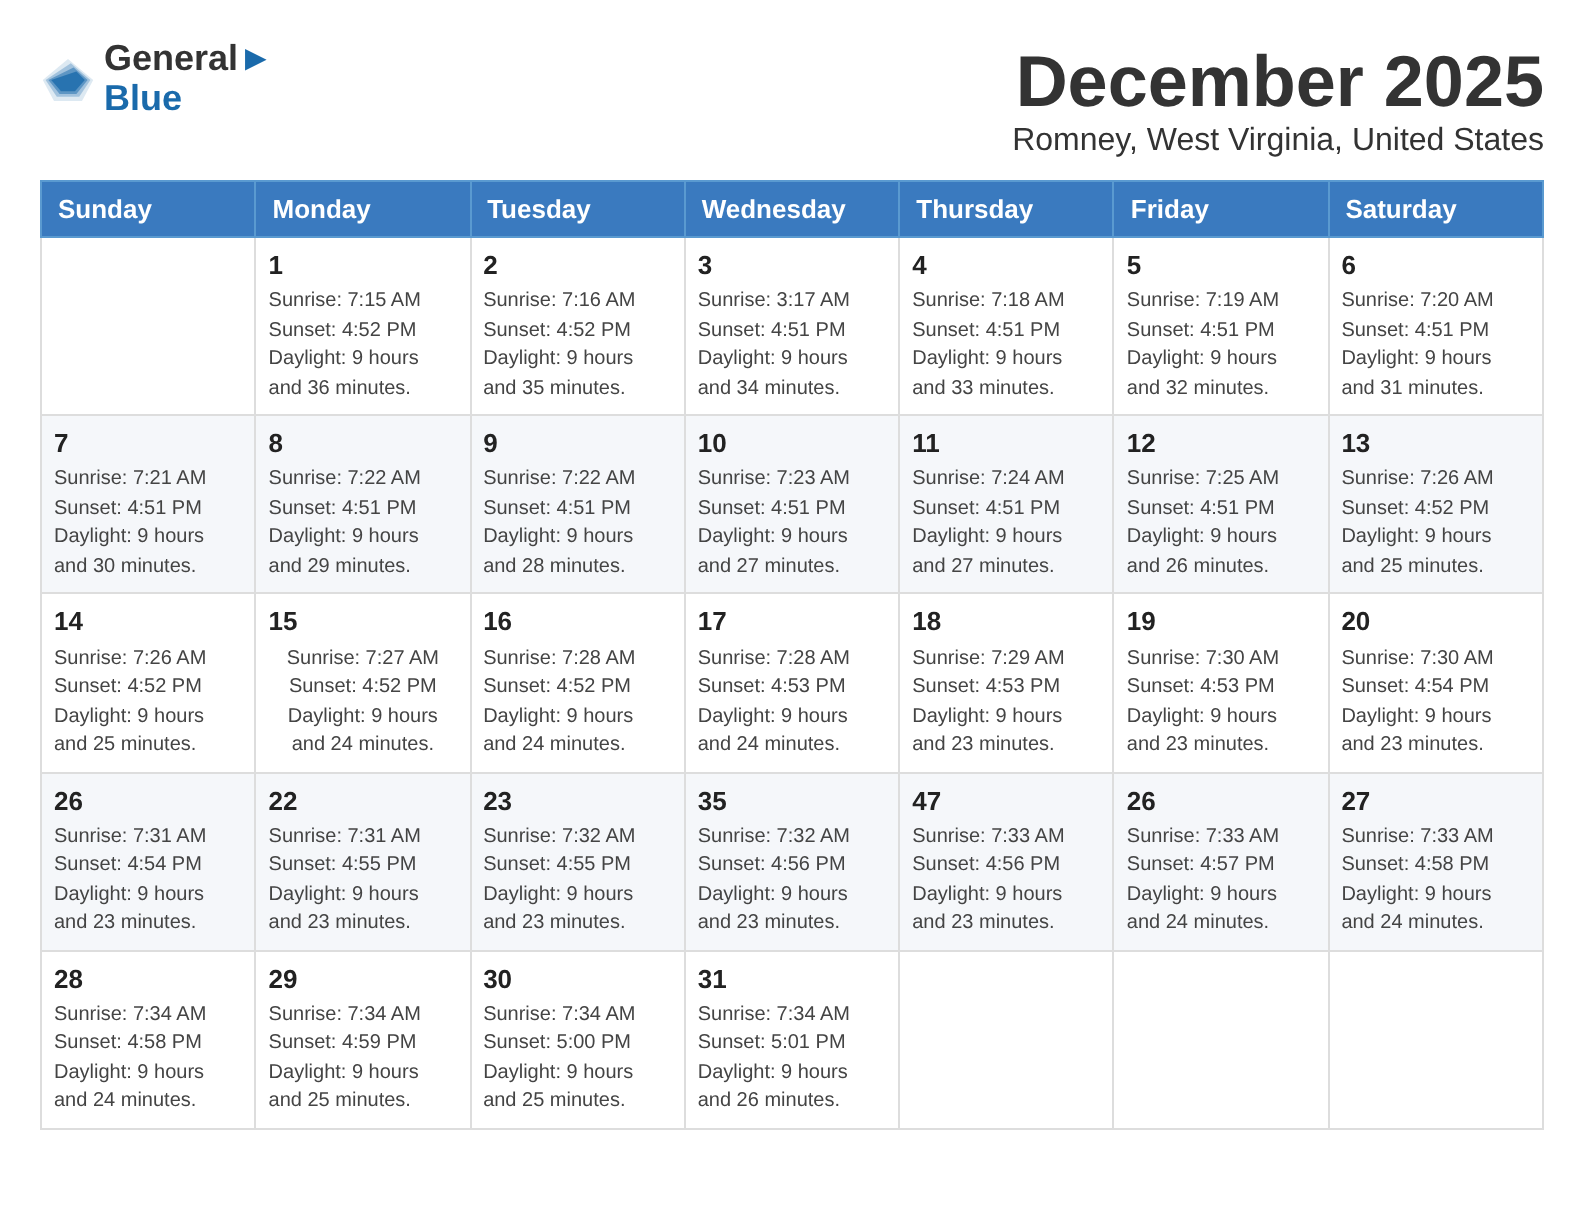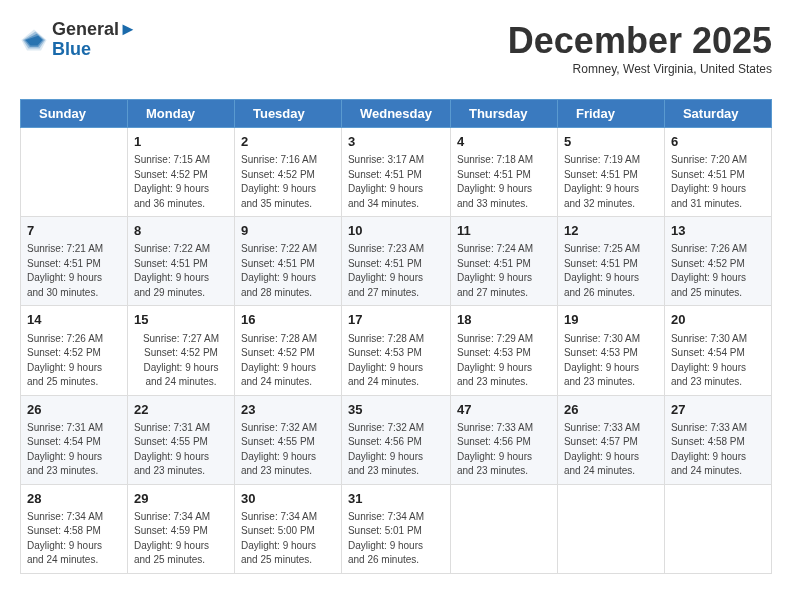--- a/index.html
+++ b/index.html
@@ -7,21 +7,21 @@
       font-family: Arial, sans-serif;
       background: #fff;
       width: 792px;
       min-height: 612px;
       padding: 20px;
     }
     .header {
       display: flex;
       justify-content: space-between;
       align-items: flex-start;
-      margin-bottom: 23px;
+      margin-bottom: 10px;
     }
     .logo {
       display: flex;
       align-items: center;
     }
     .logo-text {
       font-size: 18px;
       line-height: 1.1;
     }
     .logo-general { color: #333; font-weight: bold; }
@@ -33,34 +33,34 @@
     }
     .title-block {
       text-align: right;
     }
     .main-title {
       font-size: 36px;
       font-weight: bold;
       color: #333;
     }
     .subtitle {
-      font-size: 12px;
+      font-size: 16px;
       color: #333;
     }
     .calendar {
       width: 100%;
       border-collapse: collapse;
       border: 1px solid #ccc;
     }
     .calendar th {
       background-color: #3a7abf;
       color: #fff;
       font-size: 13px;
       font-weight: bold;
-      padding: 6px 18px;
+      padding: 6px 8px;
       text-align: left;
       border: 1px solid #5a9ad0;
     }
     .calendar td {
       vertical-align: top;
       padding: 5px 6px;
       border: 1px solid #ddd;
       width: 107px;
       min-height: 80px;
       background: #fff;

